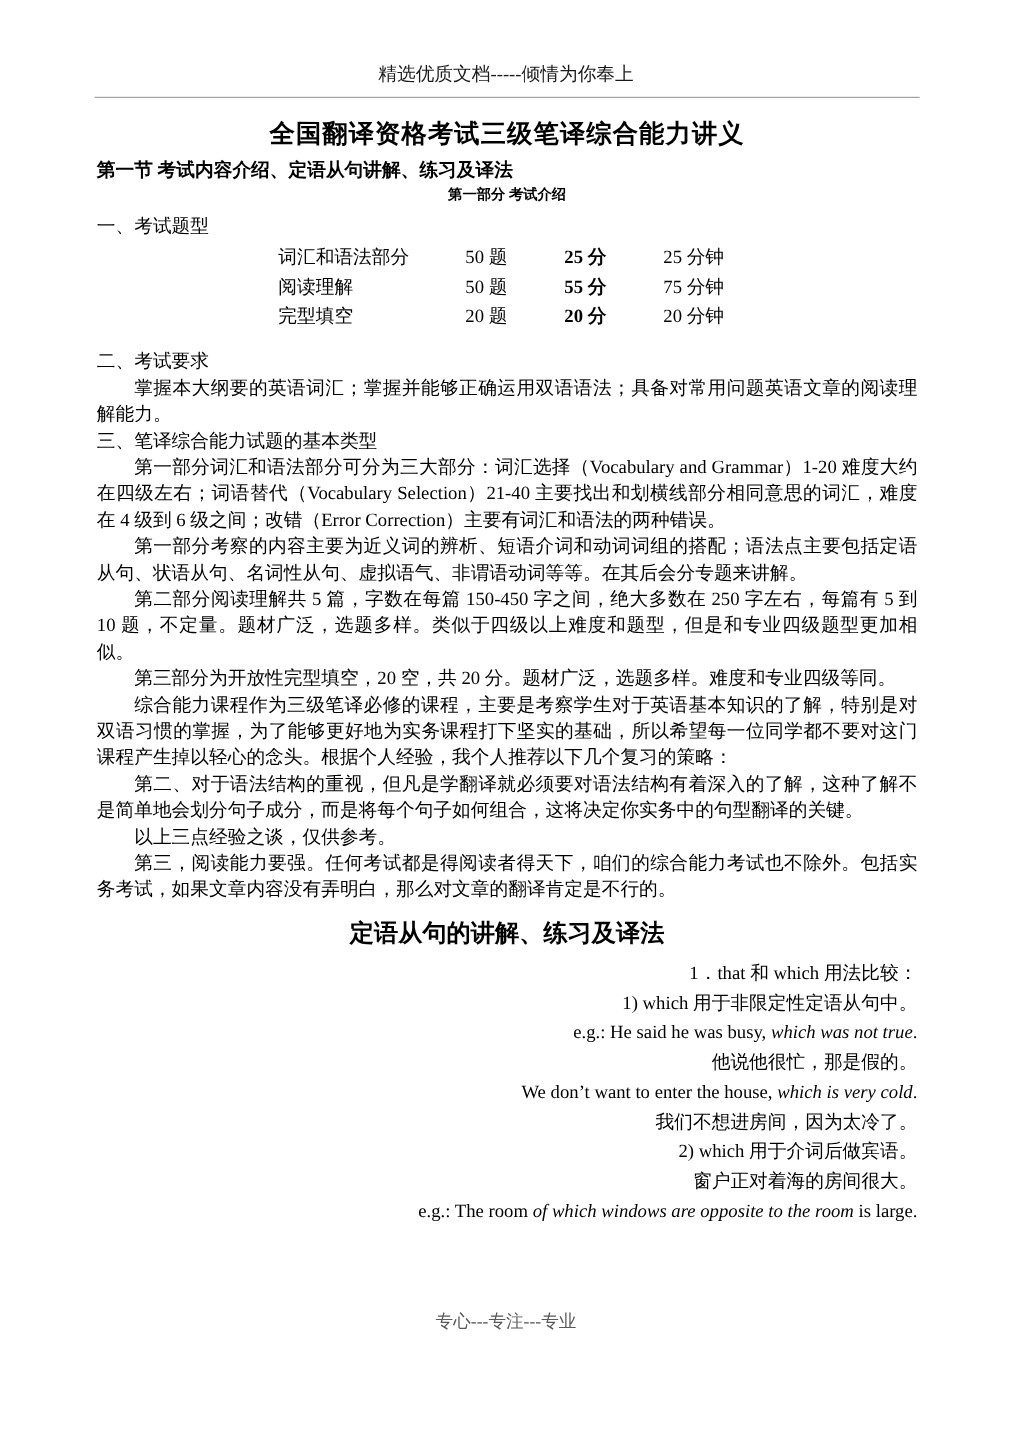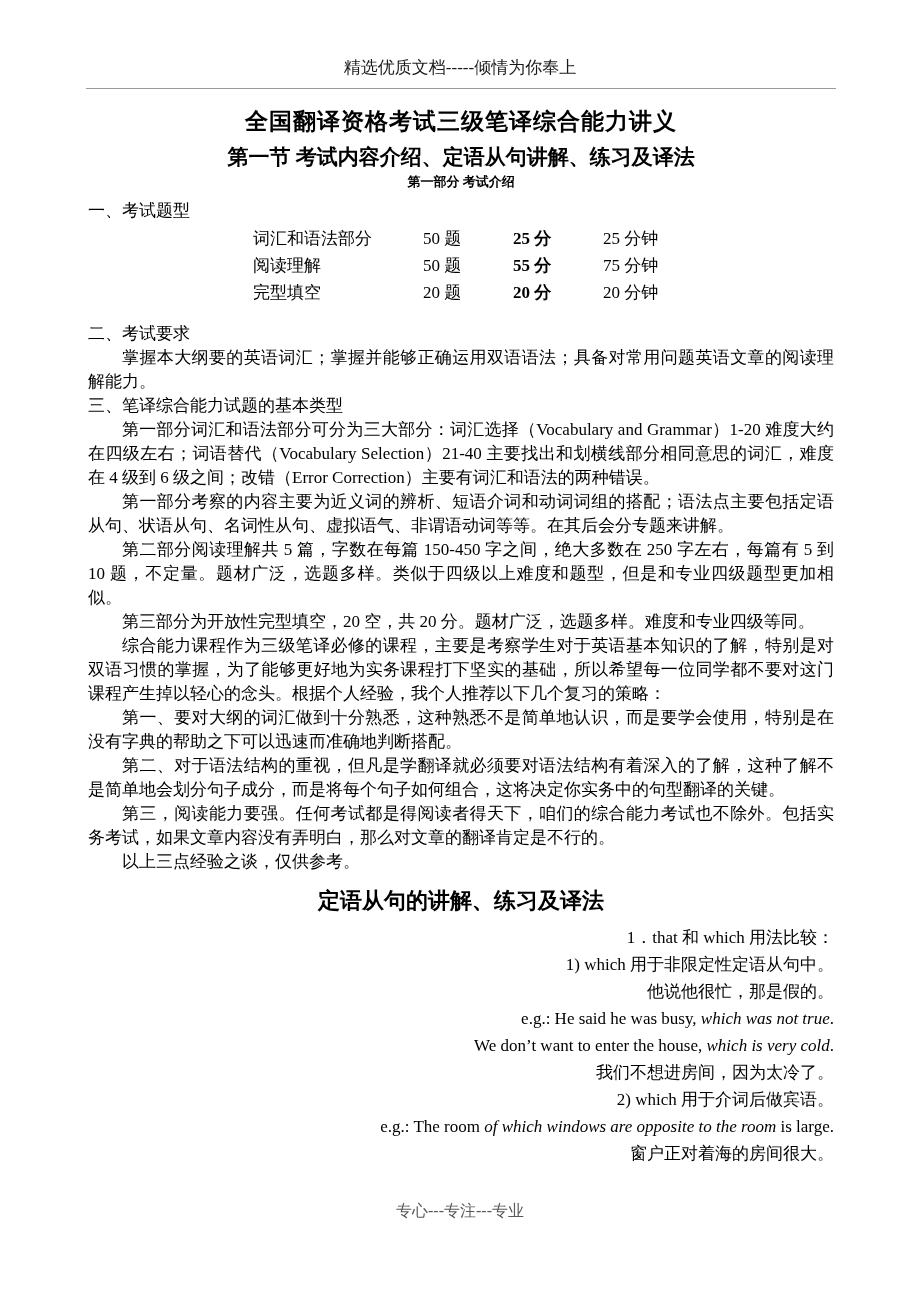--- a/index.html
+++ b/index.html
@@ -38,23 +38,22 @@
   }
   .title {
     margin: 10px 0 6px 0;
     font-size: 23px;
     font-weight: bold;
     text-align: center;
     letter-spacing: 1px;
   }
   .h2 {
     margin: 2px 0;
-    font-size: 21px;
+    font-size: 17px;
     font-weight: bold;
-    text-align: center;
   }
   .h3 {
     margin: 2px 0 8px 0;
     font-size: 13px;
     font-weight: bold;
     text-align: center;
   }
   p.body {
     margin: 0;
     font-size: 17px;
@@ -81,21 +80,21 @@
   }
   p.eg {
     margin: 0;
     font-size: 17px;
     line-height: 27px;
     text-align: right;
   }
   p.eg i { font-style: italic; }
   .footer {
     position: absolute;
-    bottom: 80px;
+    bottom: 90px;
     left: 0;
     width: 100%;
     text-align: center;
     font-size: 16px;
     color: #595959;
   }
 </style>
 </head>
 <body>
 
@@ -138,36 +137,35 @@
     <p class="body">二、考试要求</p>
     <p class="body indent">掌握本大纲要的英语词汇；掌握并能够正确运用双语语法；具备对常用问题英语文章的阅读理解能力。</p>
 
     <p class="body">三、笔译综合能力试题的基本类型</p>
     <p class="body indent">第一部分词汇和语法部分可分为三大部分：词汇选择（Vocabulary and Grammar）1-20 难度大约在四级左右；词语替代（Vocabulary Selection）21-40 主要找出和划横线部分相同意思的词汇，难度在 4 级到 6 级之间；改错（Error Correction）主要有词汇和语法的两种错误。</p>
     <p class="body indent">第一部分考察的内容主要为近义词的辨析、短语介词和动词词组的搭配；语法点主要包括定语从句、状语从句、名词性从句、虚拟语气、非谓语动词等等。在其后会分专题来讲解。</p>
     <p class="body indent">第二部分阅读理解共 5 篇，字数在每篇 150-450 字之间，绝大多数在 250 字左右，每篇有 5 到 10 题，不定量。题材广泛，选题多样。类似于四级以上难度和题型，但是和专业四级题型更加相似。</p>
     <p class="body indent">第三部分为开放性完型填空，20 空，共 20 分。题材广泛，选题多样。难度和专业四级等同。</p>
 
     <p class="body indent">综合能力课程作为三级笔译必修的课程，主要是考察学生对于英语基本知识的了解，特别是对双语习惯的掌握，为了能够更好地为实务课程打下坚实的基础，所以希望每一位同学都不要对这门课程产生掉以轻心的念头。根据个人经验，我个人推荐以下几个复习的策略：</p>
-    <p class="body indent">第一、要对大纲的词汇做到十分熟悉，这种熟悉不是简单地认识，而是要学会使用，特别是在没有字典的帮助之下可以迅速而准确地判断搭配。</p>
     <p class="body indent">第二、对于语法结构的重视，但凡是学翻译就必须要对语法结构有着深入的了解，这种了解不是简单地会划分句子成分，而是将每个句子如何组合，这将决定你实务中的句型翻译的关键。</p>
+    <p class="body indent">以上三点经验之谈，仅供参考。</p>
     <p class="body indent">第三，阅读能力要强。任何考试都是得阅读者得天下，咱们的综合能力考试也不除外。包括实务考试，如果文章内容没有弄明白，那么对文章的翻译肯定是不行的。</p>
-    <p class="body indent">以上三点经验之谈，仅供参考。</p>
 
     <div class="clause-heading">定语从句的讲解、练习及译法</div>
 
     <p class="eg">1．that 和 which 用法比较：</p>
     <p class="eg">1) which 用于非限定性定语从句中。</p>
+    <p class="eg"><span>e.g.: He said he was busy, </span><i>which was not true</i><span>.</span></p>
     <p class="eg">他说他很忙，那是假的。</p>
-    <p class="eg"><span>e.g.: He said he was busy, </span><i>which was not true</i><span>.</span></p>
     <p class="eg"><span>We don’t want to enter the house, </span><i>which is very cold</i><span>.</span></p>
     <p class="eg">我们不想进房间，因为太冷了。</p>
     <p class="eg">2) which 用于介词后做宾语。</p>
+    <p class="eg">窗户正对着海的房间很大。</p>
     <p class="eg"><span>e.g.: The room </span><i>of which windows are opposite to the room</i><span> is large.</span></p>
-    <p class="eg">窗户正对着海的房间很大。</p>
 
   </div>
 
   <div class="footer">
     <span>专心---专注---专业</span>
   </div>
 
 </div>
 
 </body></html>

